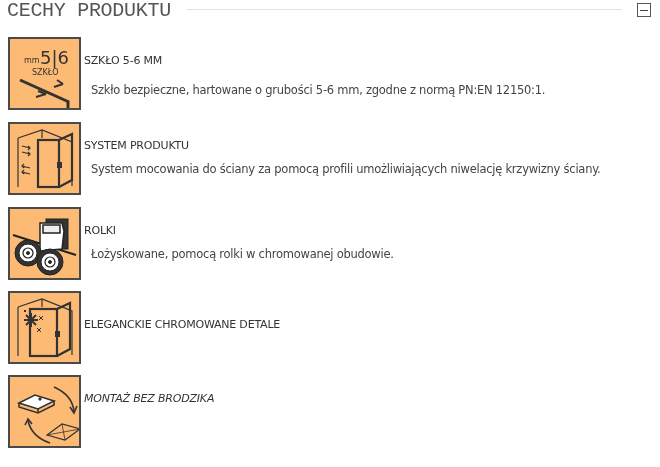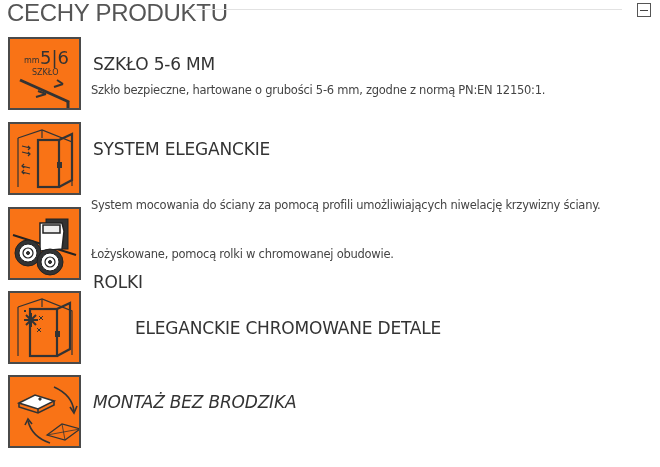--- a/index.html
+++ b/index.html
@@ -1,31 +1,31 @@
 <!DOCTYPE html>
 <html><head>
 <meta charset="utf-8">
 <style>
   html, body { margin: 0; padding: 0; background: #ffffff; }
   body { width: 660px; height: 467px; position: relative; overflow: hidden;
          font-family: "DejaVu Sans", sans-serif; color: #333; }
   .header { position: absolute; left: 0; top: 0; width: 660px; height: 24px; }
-  .header-title { position: absolute; left: 7px; top: -1px; font-family: Liberation Sans, sans-serif;
-                  font-size: 24px; color: #555; letter-spacing: -0.3px; white-space: nowrap; }
+  .header-title { position: absolute; left: 7px; top: -1px; font-family: Liberation Mono, monospace;
+                  font-size: 20px; color: #555; letter-spacing: -0.3px; white-space: nowrap; }
   .header-line { position: absolute; left: 187px; right: 38px; top: 9px; height: 1px; background: #e2e2e2; }
   .collapse-btn { position: absolute; left: 637px; top: 3px; width: 12px; height: 12px;
                   border: 1px solid #555; box-sizing: content-box; cursor: pointer; background:#fff; }
   .collapse-btn::after { content: ""; position: absolute; left: 2px; right: 2px; top: 5.5px; height: 1px; background: #444; }
 
   .features { position: absolute; left: 0; top: 37px; width: 660px; }
   .feature { position: absolute; left: 0; width: 660px; height: 76px; }
   .icon-box { position: absolute; left: 8px; top: 0; width: 69px; height: 69px;
-              border: 2px solid #4a4a4a; background: #f97316; }
+              border: 2px solid #4a4a4a; background: #fdba74; }
   .icon-box svg { position: absolute; left: 0; top: 0; width: 69px; height: 69px; }
-  .feat-title { position: absolute; left: 93px; font-size: 17px; color: #333; white-space: nowrap;
+  .feat-title { position: absolute; left: 84px; font-size: 11px; color: #333; white-space: nowrap;
                 letter-spacing: -0.2px; text-align: right; }
   .feat-desc { position: absolute; left: 91px; font-size: 11.5px; color: #444; white-space: nowrap;
                letter-spacing: -0.25px; }
 </style>
 </head>
 <body>
 
 <div class="header">
   <span class="header-title">CECHY PRODUKTU</span>
   <div class="header-line"></div>
@@ -63,62 +63,62 @@
         <rect x="28" y="16" width="21" height="47" stroke-width="2.2"></rect>
         <polyline points="49,16 62,10 62,56 49,63" stroke-width="2.2"></polyline>
         <line x1="48" y1="38" x2="48" y2="44" stroke-width="2"></line>
         <line x1="51" y1="38" x2="51" y2="44" stroke-width="2"></line>
         <path d="M12 22 L20 24 M18 22 L20 24 L18 26" stroke-width="1.2"></path>
         <path d="M12 28 L20 30 M18 28 L20 30 L18 32" stroke-width="1.2"></path>
         <path d="M20 44 L12 42 M14 40 L12 42 L14 44" stroke-width="1.2"></path>
         <path d="M20 50 L12 48 M14 46 L12 48 L14 50" stroke-width="1.2"></path>
       </svg>
     </div>
-    <span class="feat-title" style="top:17px;">SYSTEM ELEGANCKIE</span>
-    <span class="feat-desc" style="top:40px;margin-top:36px;">System mocowania do ściany za pomocą profili umożliwiających niwelację krzywizny ściany.</span>
+    <span class="feat-title" style="top:17px;">SYSTEM PRODUKTU</span>
+    <span class="feat-desc" style="top:40px;">System mocowania do ściany za pomocą profili umożliwiających niwelację krzywizny ściany.</span>
   </div>
 
   <div class="feature" style="top:170px;">
     <div class="icon-box">
       <svg viewBox="0 0 69 69" stroke="#222" fill="none">
         <line x1="3" y1="26" x2="66" y2="46" stroke-width="2"></line>
         <rect x="36" y="10" width="22" height="30" fill="#333"></rect>
         <path d="M30 14 L52 14 L54 22 L52 40 L30 42 Z" fill="#fff" stroke-width="1.5"></path>
         <path d="M33 16 L50 16 L50 24 L33 24 Z" fill="#eee" stroke-width="1.5"></path>
         <circle cx="18" cy="44" r="13" fill="#333"></circle>
         <circle cx="18" cy="44" r="9" fill="#fff"></circle>
         <circle cx="18" cy="44" r="5" stroke-width="1.2"></circle>
         <circle cx="18" cy="44" r="1.5" fill="#333"></circle>
         <circle cx="40" cy="53" r="13" fill="#333"></circle>
         <circle cx="40" cy="53" r="9" fill="#fff"></circle>
         <circle cx="40" cy="53" r="5" stroke-width="1.2"></circle>
         <circle cx="40" cy="53" r="1.5" fill="#333"></circle>
       </svg>
     </div>
-    <span class="feat-title" style="top:17px;margin-top:48px;">ROLKI</span>
+    <span class="feat-title" style="top:17px;">ROLKI</span>
     <span class="feat-desc" style="top:40px;">Łożyskowane, pomocą rolki w chromowanej obudowie.</span>
   </div>
 
   <div class="feature" style="top:254px;">
     <div class="icon-box">
       <svg viewBox="0 0 69 69" fill="none" stroke="#333">
         <polyline points="8,14 8,63" stroke-width="1.2"></polyline>
         <polyline points="8,14 32,6 62,18 62,62" stroke-width="1.2"></polyline>
         <line x1="32" y1="6" x2="32" y2="14" stroke-width="1.2"></line>
         <rect x="20" y="16" width="27" height="47" stroke-width="2.2"></rect>
         <polyline points="47,16 60,10 60,56 47,63" stroke-width="2.2"></polyline>
         <line x1="46" y1="38" x2="46" y2="44" stroke-width="2"></line>
         <line x1="49" y1="38" x2="49" y2="44" stroke-width="2"></line>
         <path d="M16 22 L26 32 M26 22 L16 32 M21 20 L21 34 M14 27 L28 27" stroke-width="2"></path>
         <path d="M29 23 L33 27 M33 23 L29 27" stroke-width="1"></path>
         <path d="M27 35 L31 39 M31 35 L27 39" stroke-width="1"></path>
         <path d="M14 17 L16 19 M16 17 L14 19" stroke-width="1"></path>
       </svg>
     </div>
-    <span class="feat-title" style="top:27px;margin-left:42px;">ELEGANCKIE CHROMOWANE DETALE</span>
+    <span class="feat-title" style="top:27px;">ELEGANCKIE CHROMOWANE DETALE</span>
   </div>
 
   <div class="feature" style="top:338px;">
     <div class="icon-box">
       <svg viewBox="0 0 69 69" fill="none" stroke="#333">
         <path d="M9 26 L25 18 L44 24 L28 32 Z" fill="#fff" stroke-width="1.6"></path>
         <path d="M9 26 L9 30 L28 36 L44 28 L44 24" stroke-width="1.6"></path>
         <line x1="28" y1="32" x2="28" y2="36" stroke-width="1.6"></line>
         <circle cx="30" cy="22" r="1.2" fill="#333"></circle>
         <path d="M44 10 Q62 18 64 34" stroke-width="1.6"></path>

